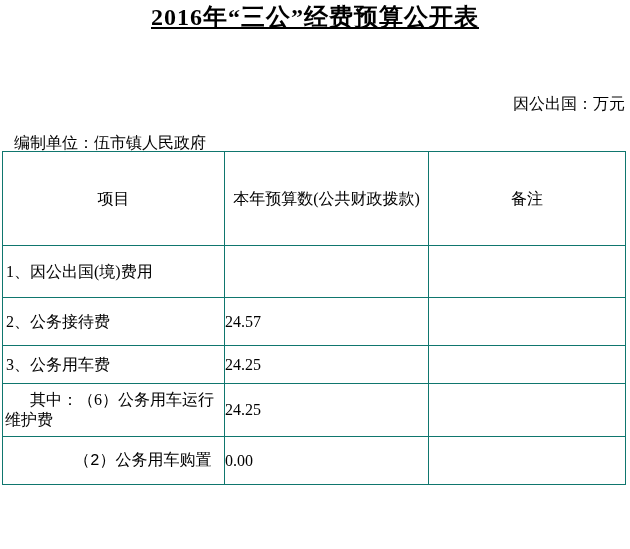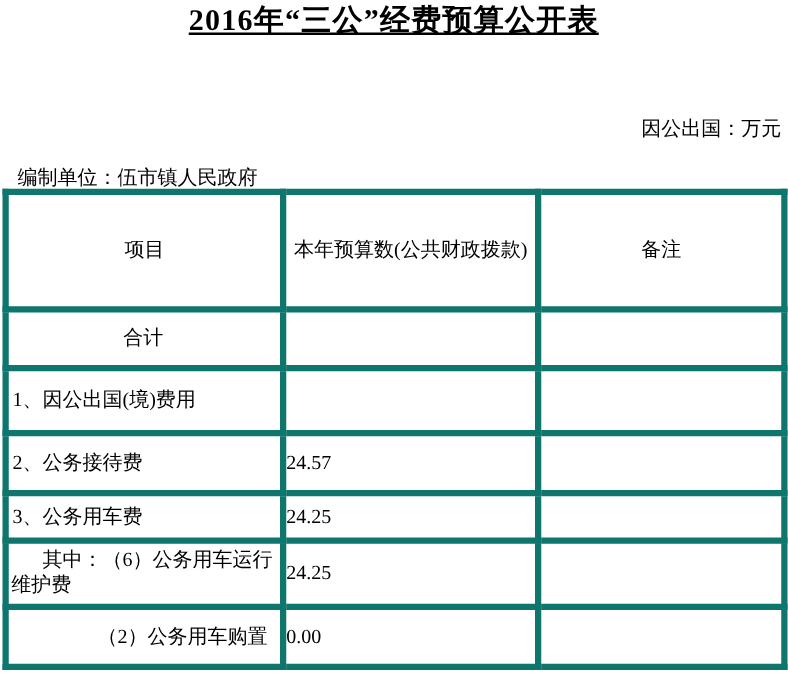--- a/index.html
+++ b/index.html
@@ -43,21 +43,21 @@
     line-height: 17px;
   }
   table.budget-table {
     border-collapse: collapse;
     table-layout: fixed;
     margin-left: 2px;
     width: 623px;
   }
   .budget-table th,
   .budget-table td {
-    border: 5px solid #0f766e;
+    border: 1px solid #0f766e;
     font-size: 16px;
     font-weight: normal;
     line-height: 20px;
     padding: 0;
     vertical-align: middle;
     overflow: hidden;
   }
   .budget-table th {
     text-align: center;
   }
@@ -77,20 +77,21 @@
   td.item-center {
     text-align: center;
     padding-left: 0;
   }
   td.item-qizhong {
     padding-left: 2px;
     text-indent: 25px;
   }
   td.item-indent2 {
     padding-left: 71px;
+    font-family: Liberation Mono, monospace;
   }
   td.budget-cell {
     text-align: left;
     padding-right: 4px;
   }
   td.remark-cell {
     text-align: center;
   }
 </style>
 </head>
@@ -110,25 +111,20 @@
       <col style="width:204px">
       <col style="width:197px">
     </colgroup>
     <tbody>
       <tr class="r-header">
         <th>项目</th>
         <th>本年预算数(公共财政拨款)</th>
         <th>备注</th>
       </tr>
 
-      <tr class="r-total">
-        <td class="item-cell item-center">合计</td>
-        <td class="budget-cell"></td>
-        <td class="remark-cell"></td>
-      </tr>
 
       <tr class="r-abroad">
         <td class="item-cell">1、因公出国(境)费用</td>
         <td class="budget-cell"></td>
         <td class="remark-cell"></td>
       </tr>
 
       <tr class="r-recept">
         <td class="item-cell">2、公务接待费</td>
         <td class="budget-cell">24.57</td>

